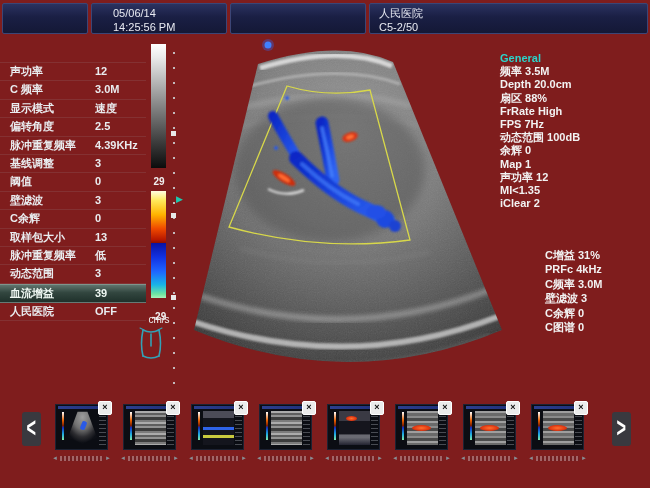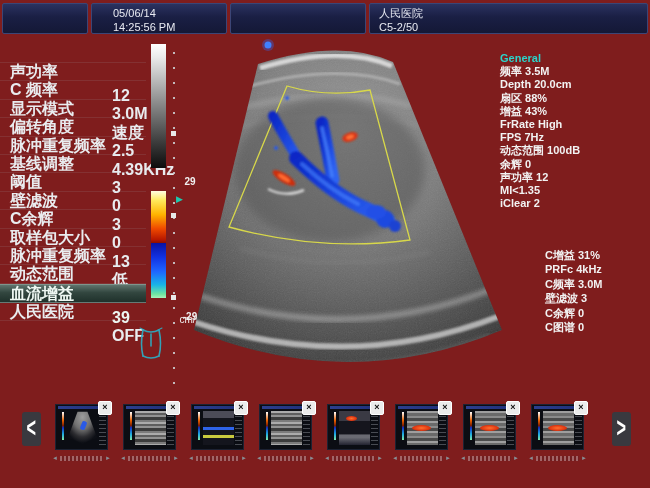--- a/index.html
+++ b/index.html
@@ -9,36 +9,36 @@
   
   .topseg{position:absolute;top:3px;height:31px;background:linear-gradient(180deg,#2b3260,#1a1f44 45%,#141836);
           border:1px solid #3c4576;border-radius:2px;box-sizing:border-box;color:#e8eaf2;font-size:11px;}
   .seg1{left:2px;width:86px;}
   .seg2{left:91px;width:136px;padding:2px 0 0 21px;line-height:14px;}
   .seg3{left:230px;width:136px;}
   .seg4{left:369px;width:279px;padding:2px 0 0 9px;line-height:14px;}
 
   
   .lpanel{position:absolute;left:0;top:62px;width:146px;}
-  .lrow{position:relative;height:17.4px;line-height:17.4px;font-size:16px;font-weight:bold;color:#e9ecef;
+  .lrow{position:relative;height:17.4px;line-height:17.4px;font-size:11px;font-weight:bold;color:#e9ecef;
         border-bottom:1px solid rgba(170,185,195,0.13);padding-left:22px;}
   .lrow:first-child{border-top:1px solid rgba(170,185,195,0.13);}
   .lrow .lab{position:absolute;left:10px;white-space:nowrap;}
-  .lrow .val{position:absolute;left:112px;white-space:nowrap;margin-top:24px;}
+  .lrow .val{position:absolute;left:95px;white-space:nowrap;}
   .lrow.selected{background:linear-gradient(180deg,#5f746d,#32463f 45%,#1f312b);
         border-top:1px solid #7e948c;color:#eef7f2;}
 
   
   .graybar{position:absolute;left:151px;top:44px;width:15px;height:124px;
         background:linear-gradient(180deg,#ffffff,#ececec 10%,#8a8a8a 48%,#3a3a3a 80%,#0c0c0c);}
   .cbar-top{position:absolute;left:151px;top:191px;width:15px;height:52px;
         background:linear-gradient(180deg,#fffde2 0%,#ffe95c 18%,#ffb400 45%,#f04a00 72%,#b61600 94%,#8a1000);}
   .cbar-bot{position:absolute;left:151px;top:243px;width:15px;height:55px;
         background:linear-gradient(180deg,#0a12a2 0%,#1232e2 26%,#1e66ff 52%,#18b4e6 76%,#6fe6a0 93%,#aaf2bc);}
-  .scalelab{position:absolute;left:143px;width:32px;text-align:center;color:#f0f0f0;font-size:10px;font-weight:bold;margin-left:31px;}
+  .scalelab{position:absolute;left:143px;width:32px;text-align:center;color:#f0f0f0;font-size:10px;font-weight:bold;}
   .lab-max{top:176px;} .lab-min{top:311px;} .lab-unit{top:314px;font-weight:normal;}
 
   
   .ruler{position:absolute;left:173px;top:52px;width:2px;height:336px;
         background:repeating-linear-gradient(180deg,#cfd3d6 0 2px,transparent 2px 15px);opacity:.85;}
   .ruler-sq{position:absolute;left:171px;width:5px;height:5px;background:#e8e8e8;}
   .sq1{top:131px;} .sq2{top:213px;} .sq3{top:295px;}
   .focus-arrow{position:absolute;left:176px;top:195px;color:#1ec9ae;font-size:9px;line-height:9px;}
 
   
@@ -262,25 +262,25 @@
       <ellipse cx="104" cy="140" rx="13" ry="4.5" fill="#cc2e10" transform="rotate(32 104 140)"></ellipse>
       <ellipse cx="104" cy="140" rx="7" ry="2.2" fill="#ff6a30" transform="rotate(32 104 140)"></ellipse>
     </g>
   </svg>
 
   <div class="rpanel1">
     <div class="rline hd">General</div>
     <div class="rline">频率 3.5M</div>
     <div class="rline">Depth 20.0cm</div>
     <div class="rline">扇区 88%</div>
-    <div class="rline">增益 43%</div>
     <div class="rline">FrRate High</div>
     <div class="rline">FPS 7Hz</div>
     <div class="rline">动态范围 100dB</div>
     <div class="rline">余辉 0</div>
+    <div class="rline">Map 1</div>
     <div class="rline">声功率 12</div>
     <div class="rline">MI&lt;1.35</div>
     <div class="rline">iClear 2</div>
   </div>
   <div class="rpanel2">
     <div class="rline">C增益 31%</div>
     <div class="rline">PRFc 4kHz</div>
     <div class="rline">C频率 3.0M</div>
     <div class="rline">壁滤波 3</div>
     <div class="rline">C余辉 0</div>

